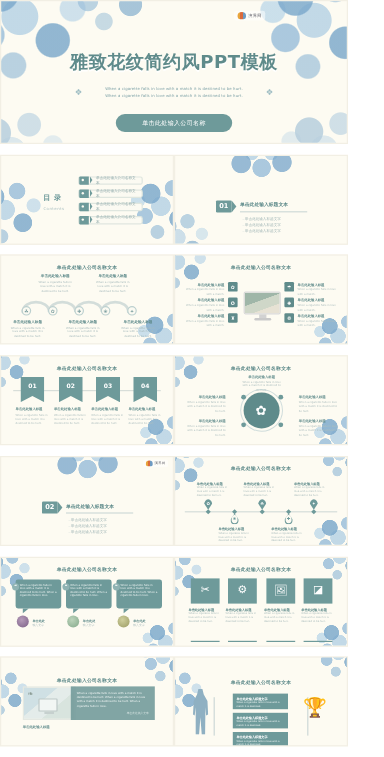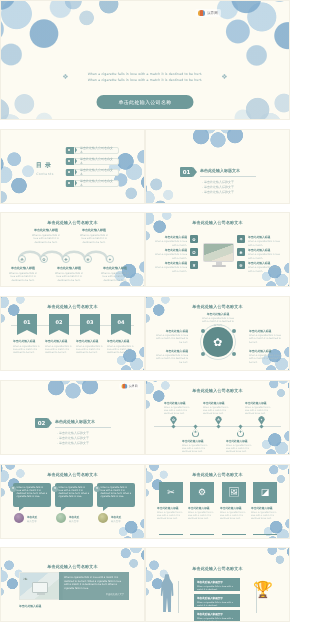--- a/index.html
+++ b/index.html
@@ -269,20 +269,21 @@
     <div class="floral" style="right:-30px;top:-34px;width:104px;height:104px;"></div>
     <div class="floral" style="left:56px;top:-46px;width:74px;height:74px;opacity:.8;"></div>
     <div class="floral" style="left:-30px;bottom:-52px;width:86px;height:86px;opacity:.55;"></div>
     <div class="floral" style="right:-26px;bottom:-48px;width:82px;height:82px;opacity:.55;"></div>
 
     <div class="cover-logo">
       <span class="mark"></span>
       <span class="txt">演界网</span>
     </div>
 
+    <div class="cover-title">雅致花纹简约风PPT模板</div>
 
     <div class="cover-orn l">❖</div>
     <div class="cover-orn r">❖</div>
 
     <div class="cover-sub">
       <div class="line">When a cigarette falls in love with a match it is destined to be hurt.</div>
       <div class="line">When a cigarette falls in love with a match it is destined to be hurt.</div>
     </div>
 
     <div class="cover-btn">单击此处输入公司名称</div>

